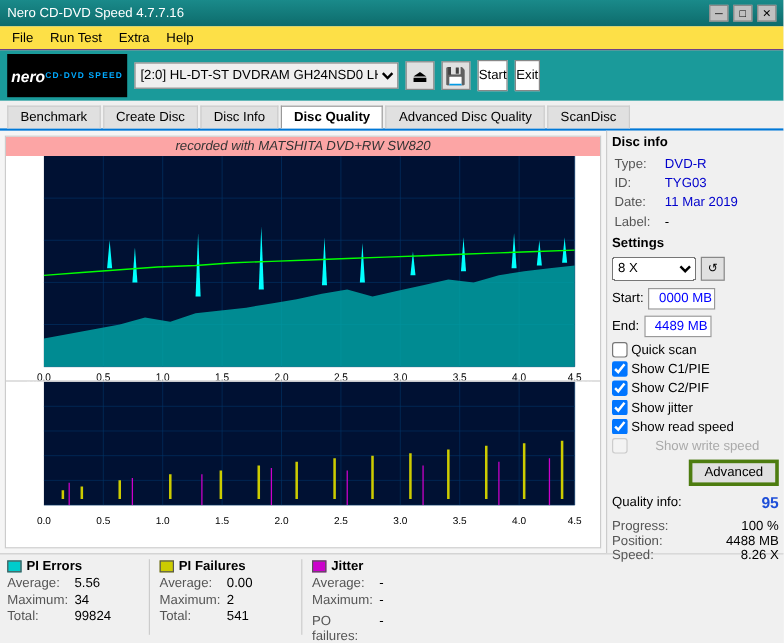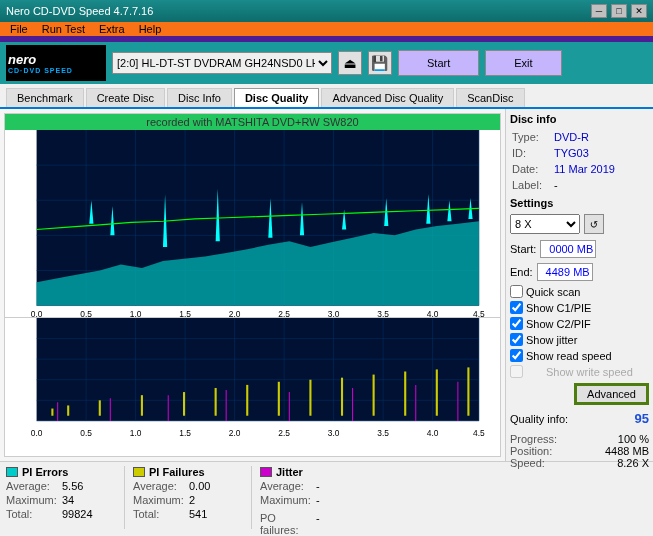--- a/index.html
+++ b/index.html
@@ -22,22 +22,22 @@
       width: 16px; height: 14px;
       background: #c0c0c0;
       border: 1px solid #888;
       font-size: 9px;
       display: flex; align-items: center; justify-content: center;
       cursor: pointer; color: black;
     }
 
     
     .menu-bar {
-      background: #f97316;
-      border-bottom: 6px solid #4c1d95;
+      background: #fde047;
+      border-bottom: 1px solid #4c1d95;
       height: 20px;
       display: flex;
       align-items: center;
       padding: 0 4px;
       gap: 2px;
     }
     .menu-item {
       padding: 1px 6px;
       font-size: 11px;
       cursor: pointer;
@@ -50,39 +50,40 @@
       display: flex;
       align-items: center;
       padding: 2px 6px;
       gap: 6px;
     }
     .nero-logo {
       width: 100px;
       height: 36px;
       background: black;
       display: flex;
-      flex-direction: column;
+      flex-direction: row;
+      align-items: center;
       justify-content: center;
       padding: 2px;
     }
     .nero-text { color: white; font-size: 13px; font-weight: bold; font-style: italic; }
     .nero-sub { color: #00aaff; font-size: 7px; font-weight: bold; letter-spacing: 1px; }
 
     .drive-select {
       flex: 1;
       max-width: 220px;
       height: 22px;
       font-size: 11px;
       border: 1px solid #888;
     }
     .toolbar-btn {
       height: 26px;
-      padding: 2px 28px;
-      font-size: 11px;
-      background: #c4b5fd;
+      padding: 2px 0;
+      font-size: 11px;
+      background: #ffffff;
       border: 1px solid #888;
       cursor: pointer;
     }
     .toolbar-icon {
       width: 24px; height: 24px;
       background: #e0e0e0;
       border: 1px solid #888;
       display: flex; align-items: center; justify-content: center;
       cursor: pointer; font-size: 14px;
     }
@@ -122,23 +123,24 @@
       background: white;
       border: 1px solid #ccc;
       margin: 4px;
       position: relative;
       overflow: hidden;
     }
 
     .chart-title {
       text-align: center;
       font-size: 11px;
+      font-style: italic;
       color: #333;
       padding: 2px 0;
-      background: #22c55e;
+      background: #fca5a5;
     }
 
     .charts-container {
       display: flex;
       flex-direction: column;
       height: calc(100% - 20px);
     }
 
     .chart-upper {
       flex: 1.4;

